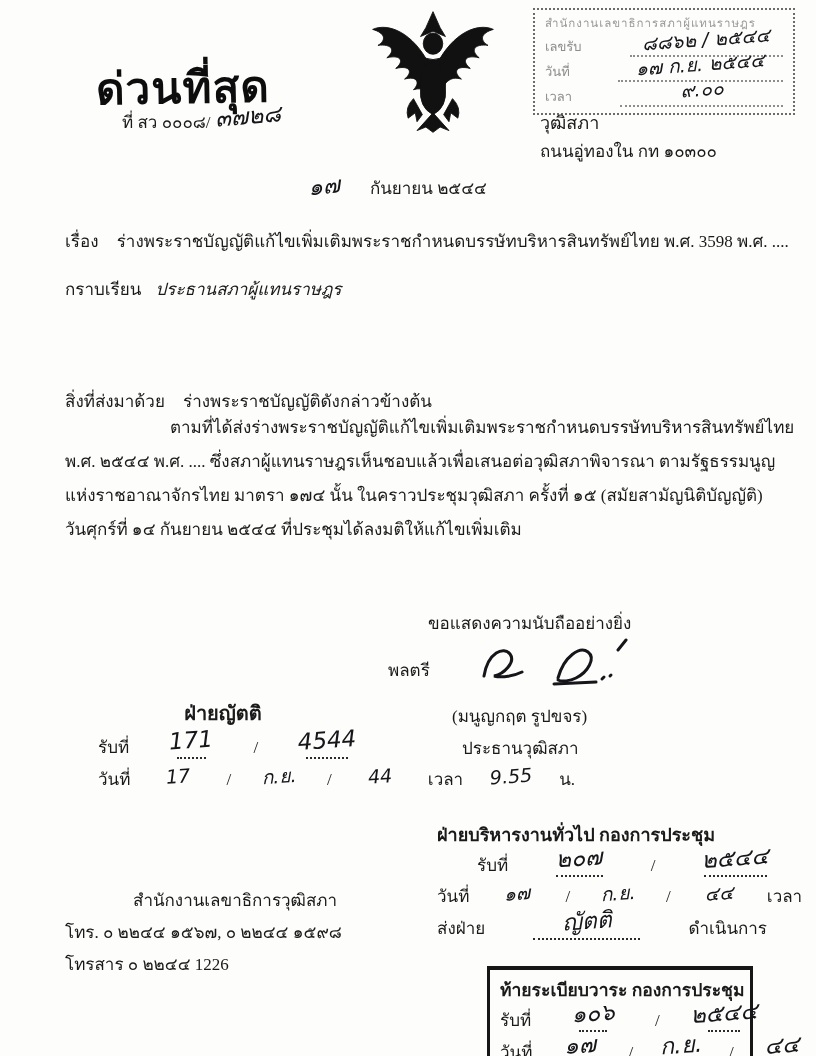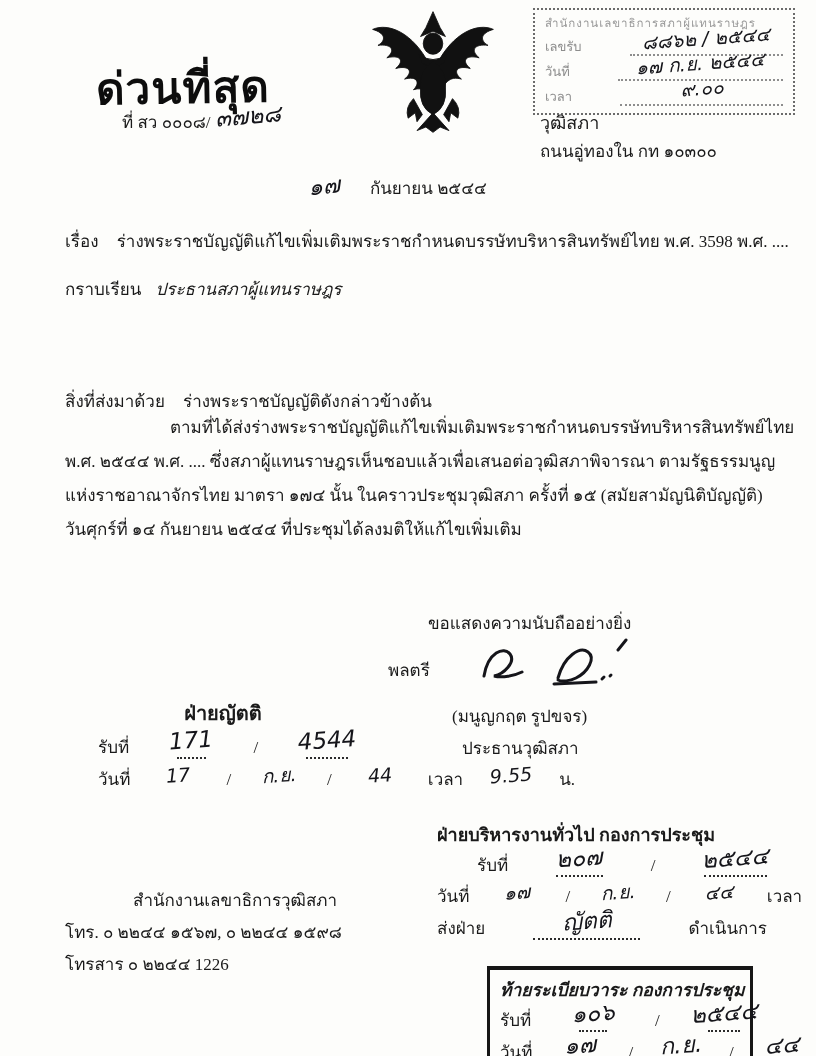--- a/index.html
+++ b/index.html
@@ -15,21 +15,21 @@
     font-size:44px;font-weight:900;letter-spacing:1px;
     transform:rotate(-1deg);color:#0d0d0d;
   }
   .hand{
     font-family:"DejaVu Sans",sans-serif;font-style:italic;
     color:#15151a;
   }
   .hand-lg{font-size:23px;}
   .hand-md{font-size:19px;}
   
-  .srow{display:flex;align-items:flex-start;white-space:nowrap;gap:48px;}
+  .srow{display:flex;align-items:flex-end;white-space:nowrap;gap:48px;}
   .dotline{
     position:relative;display:inline-block;
     border-bottom:2px dotted #2b2b2b;height:20px;
   }
   .dotline>.hand{
     position:absolute;bottom:1px;left:50%;
     transform:translateX(-50%) rotate(-4deg);white-space:nowrap;
   }
   .stamp-title{font-weight:700;}
   
@@ -217,21 +217,21 @@
       </span>
       <span>ดำเนินการ</span>
     </div>
   </div>
 
   <div class="abs t" style="left:133px;top:890px;">สำนักงานเลขาธิการวุฒิสภา</div>
   <div class="abs t" style="left:65px;top:922px;">โทร. ๐ ๒๒๔๔ ๑๕๖๗, ๐ ๒๒๔๔ ๑๕๙๘</div>
   <div class="abs t" style="left:65px;top:954px;">โทรสาร ๐ ๒๒๔๔ 1226</div>
 
   <div class="abs agendabox" style="left:487px;top:966px;width:240px;">
-    <div class="stamp-title" style="font-size:17.5px;white-space:nowrap;font-style:italic;">ท้ายระเบียบวาระ กองการประชุม</div>
+    <div class="stamp-title" style="font-size:17.5px;white-space:nowrap;">ท้ายระเบียบวาระ กองการประชุม</div>
     <div class="srow t" style="margin-top:6px;">
       <span>รับที่</span>
       <span class="dotline" style="width:86px;">
         <span class="hand hand-lg">๑๐๖</span>
       </span>
       <span>/</span>
       <span class="dotline" style="width:100px;">
         <span class="hand hand-lg">๒๕๔๔</span>
       </span>
     </div>

